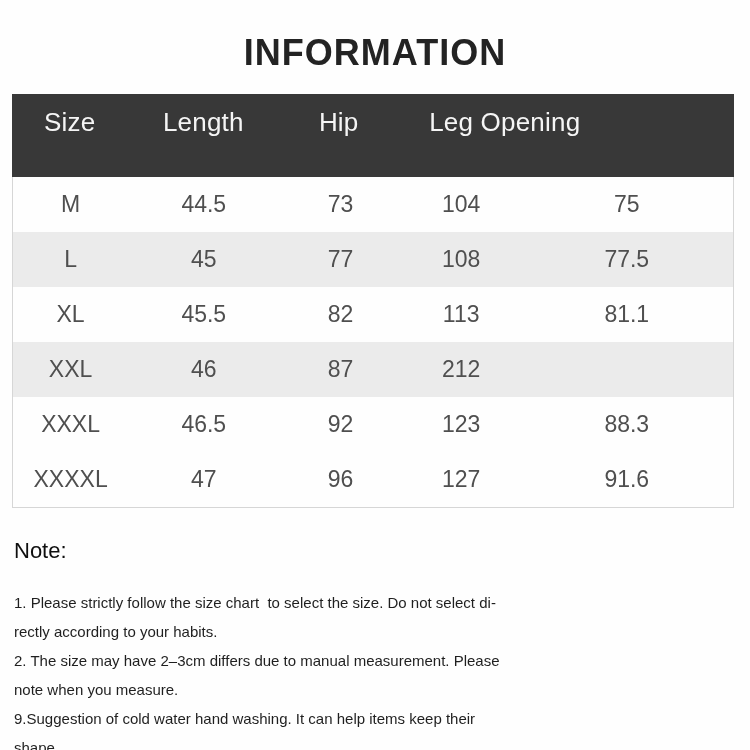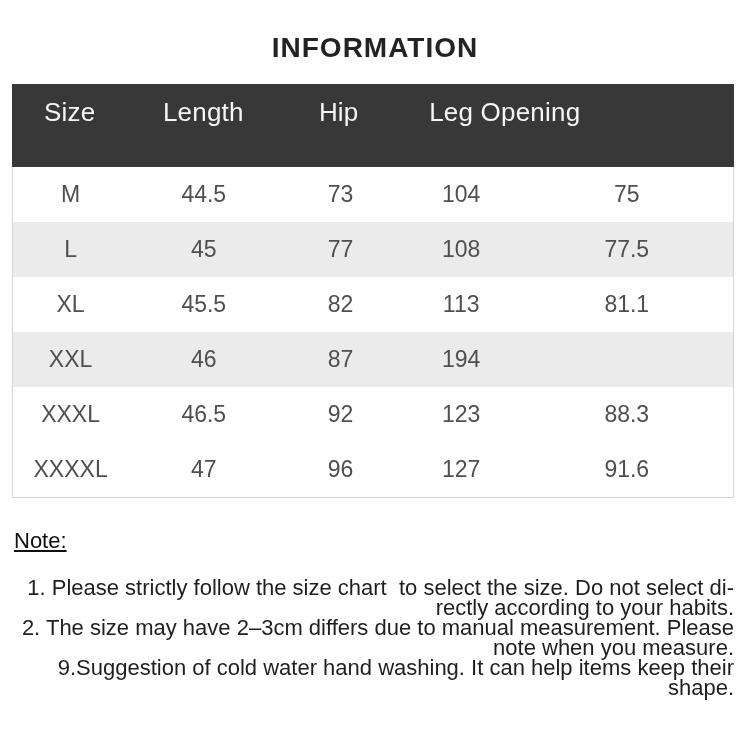--- a/index.html
+++ b/index.html
@@ -16,21 +16,21 @@
   html,body{margin:0;padding:0;}
   body{
     width:750px;height:750px;
     background:#fefefe;
     font-family:"Liberation Sans", sans-serif;
     overflow:hidden;
   }
   .page-title{
     margin:32px 0 0 0;
     text-align:center;
-    font-size:28px;
+    font-size:36px;
     font-weight:bold;
     letter-spacing:1px;
     color:var(--title-text);
   }
   .size-table{
     margin:20px 16px 0 12px;
     width:722px;
   }
   .header-row{
     display:flex;
@@ -72,31 +72,29 @@
   .col-hip{width:16.5%;}
   .col-leg{width:29.5%;text-align:right;}
   .notes-section{
     margin:30px 16px 0 14px;
   }
   .notes-heading{
     font-size:22px;
     font-weight:500;
     color:#0f0f0f;
     margin:0;
-    text-decoration:underline;
   }
   .notes-list{
     margin-top:24px;
   }
   .note-item{
-    font-size:22px;
-    line-height:20px;
+    font-size:15px;
+    line-height:29px;
     color:var(--note-text);
     white-space:pre-wrap;
-    text-align:right;
   }
 </style>
 </head>
 <body>
 
 <h1 class="page-title">INFORMATION</h1>
 
 <div class="size-table">
   <div class="header-row">
     <div class="header-cell col-size">Size</div>
@@ -123,21 +121,21 @@
       <div class="cell col-size">XL</div>
       <div class="cell col-length">45.5</div>
       <div class="cell col-waist">82</div>
       <div class="cell col-hip">113</div>
       <div class="cell col-leg">81.1</div>
     </div>
     <div class="table-row shaded">
       <div class="cell col-size">XXL</div>
       <div class="cell col-length">46</div>
       <div class="cell col-waist">87</div>
-      <div class="cell col-hip">194</div>
+      <div class="cell col-hip">212</div>
     </div>
     <div class="table-row">
       <div class="cell col-size">XXXL</div>
       <div class="cell col-length">46.5</div>
       <div class="cell col-waist">92</div>
       <div class="cell col-hip">123</div>
       <div class="cell col-leg">88.3</div>
     </div>
     <div class="table-row">
       <div class="cell col-size">XXXXL</div>

